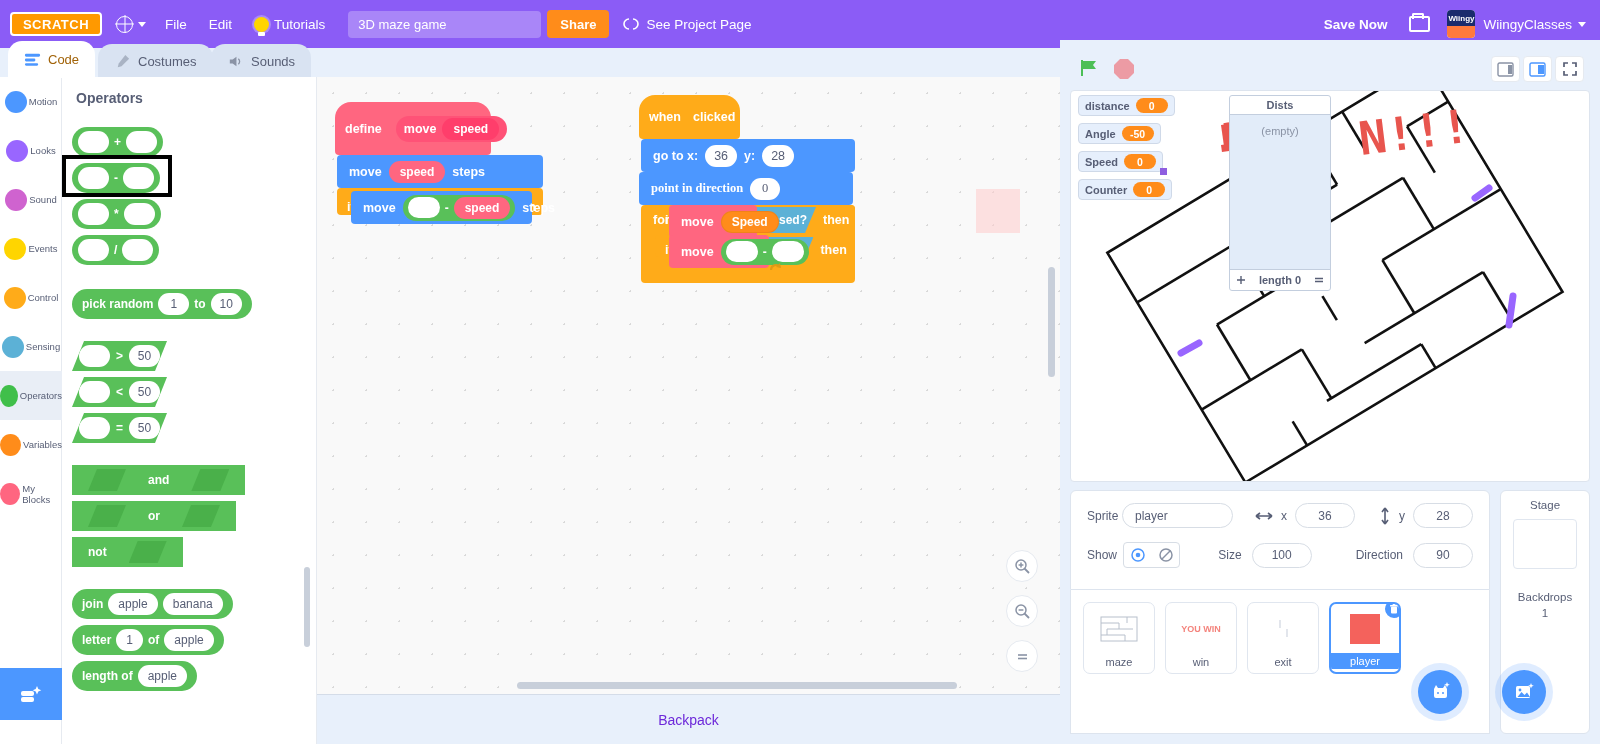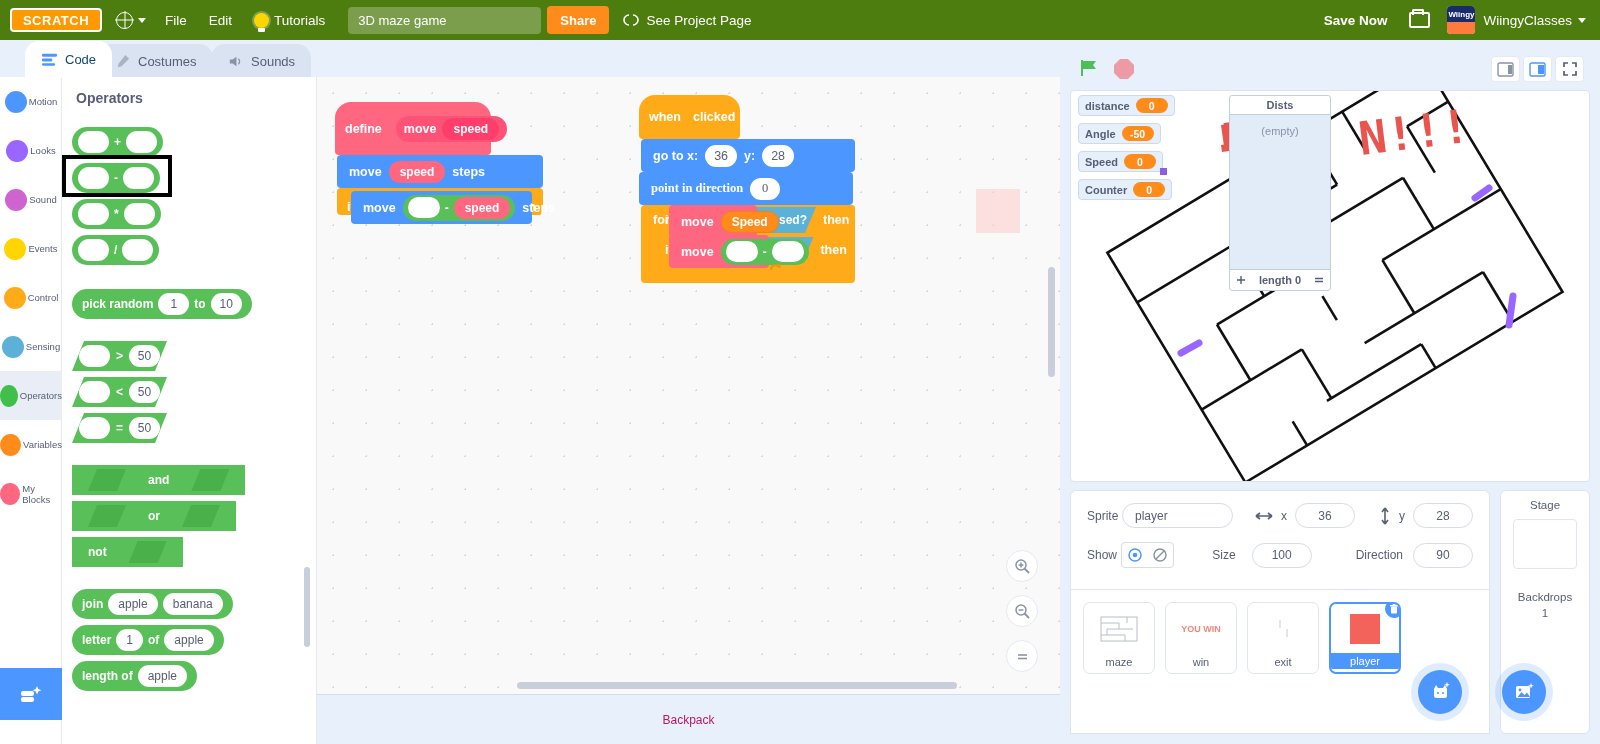--- a/index.html
+++ b/index.html
@@ -6,22 +6,22 @@
   html,body { width:1600px; height:744px; overflow:hidden; }
   body {
     font-family: "Liberation Sans", sans-serif;
     background:#e8f0fb;
     font-size:12px;
     color:#575e75;
     -webkit-font-smoothing:antialiased;
   }
   
   #menubar{
-    position:absolute; top:0; left:0; width:1600px; height:40px;
-    background:#4d7c0f; display:flex; align-items:center; color:#fff;
+    position:absolute; top:0; left:0; width:1600px; height:48px;
+    background:#8b5cf6; display:flex; align-items:center; color:#fff;
   }
   .mb-logo{
     margin-left:10px; width:92px; height:24px; border-radius:4px;
     background:#f90; display:flex;align-items:center;justify-content:center;
     font-weight:bold; font-size:13px; color:#fff; letter-spacing:.5px;
     border:2px solid #fff;
     font-family:"Liberation Sans", sans-serif;
   }
   .mb-item{
     height:40px; display:flex; align-items:center; padding:8px 11px;
@@ -64,21 +64,21 @@
   .avatar .bot{width:100%;height:42%;background:#ff7a3d;}
   .user{display:flex;align-items:center;gap:6px;padding:0 14px 0 8px;font-size:13.5px;cursor:pointer;}
 
   
   #tabsrow{ position:absolute;top:40px;left:0;width:1060px;height:38px; }
   .tab{
     position:absolute;bottom:0;height:34px;border-radius:14px 14px 0 0;
     display:flex;align-items:center;gap:7px;padding:0 16px;font-size:13px;
     color:#575e75;background:#d9e3f2;cursor:pointer;
   }
-  .tab.active{ background:#fff;color:#0c4a6e;height:37px;z-index:3;margin-left:17px;}
+  .tab.active{ background:#fff;color:#a16207;height:37px;z-index:3;}
   .tab .ticon{width:17px;height:17px;display:inline-block;}
 
   
   #catcol{
     position:absolute;top:77px;left:0;width:62px;height:667px;background:#fff;
     border-right:1px solid #e6eaf0;
   }
   .cat{
     width:62px;height:49px;display:flex;align-items:center;
     justify-content:center;gap:2px;cursor:pointer;
@@ -152,21 +152,21 @@
     border:1px solid #e6eaf0;display:flex;align-items:center;justify-content:center;
     color:#8a93a5;font-size:16px;cursor:pointer;
   }
   #hscroll{position:absolute;left:200px;bottom:5px;width:440px;height:7px;border-radius:4px;background:#c8cfda;}
   #vscrollcode{position:absolute;right:5px;top:190px;width:7px;height:110px;border-radius:4px;background:#c8cfda;}
 
   
   #backpack{
     position:absolute;left:317px;top:694px;width:743px;height:50px;background:#e8f0fb;
     border-top:1px solid #d4dce8;display:flex;align-items:center;justify-content:center;
-    font-size:12px;color:#be185d;cursor:pointer;
+    font-size:14px;color:#6d28d9;cursor:pointer;
   }
 
   
   #stagewrap{ position:absolute;top:40px;left:1060px;width:540px;height:704px;background:#e8f0fb;}
   #stagectrl{position:absolute;top:10px;left:0;width:540px;height:38px;display:flex;align-items:center;}
   .flagbtn{margin-left:18px;cursor:pointer;}
   .stopbtn{margin-left:14px;width:20px;height:20px;background:#ec9ba4;cursor:pointer;
      clip-path:polygon(30% 0,70% 0,100% 30%,100% 70%,70% 100%,30% 100%,0 70%,0 30%);}
   .ctrlgrp{position:absolute;right:16px;display:flex;gap:3px;}
   .ctrlbtn{width:29px;height:26px;border-radius:4px;background:#fff;border:1px solid #e6eaf0;
@@ -722,21 +722,21 @@
             <circle cx="8" cy="8" r="2.3" fill="#4c97ff"></circle>
           </svg>
         </div>
         <div>
           <svg width="16" height="16" viewBox="0 0 16 16">
             <circle cx="8" cy="8" r="6" stroke="#8a93a5" stroke-width="1.5" fill="none"></circle>
             <line x1="3.5" y1="12.5" x2="12.5" y2="3.5" stroke="#8a93a5" stroke-width="1.5"></line>
           </svg>
         </div>
       </span>
-      <span style="margin-left:38px;display:flex;align-items:center;gap:16px;">
+      <span style="margin-left:38px;display:flex;align-items:center;gap:10px;">
         <span>Size</span>
         <span class="field numfield">100</span>
       </span>
       <span style="margin-left:44px;display:flex;align-items:center;gap:10px;">
         <span>Direction</span>
         <span class="field numfield">90</span>
       </span>
     </div>
   </div>
 

